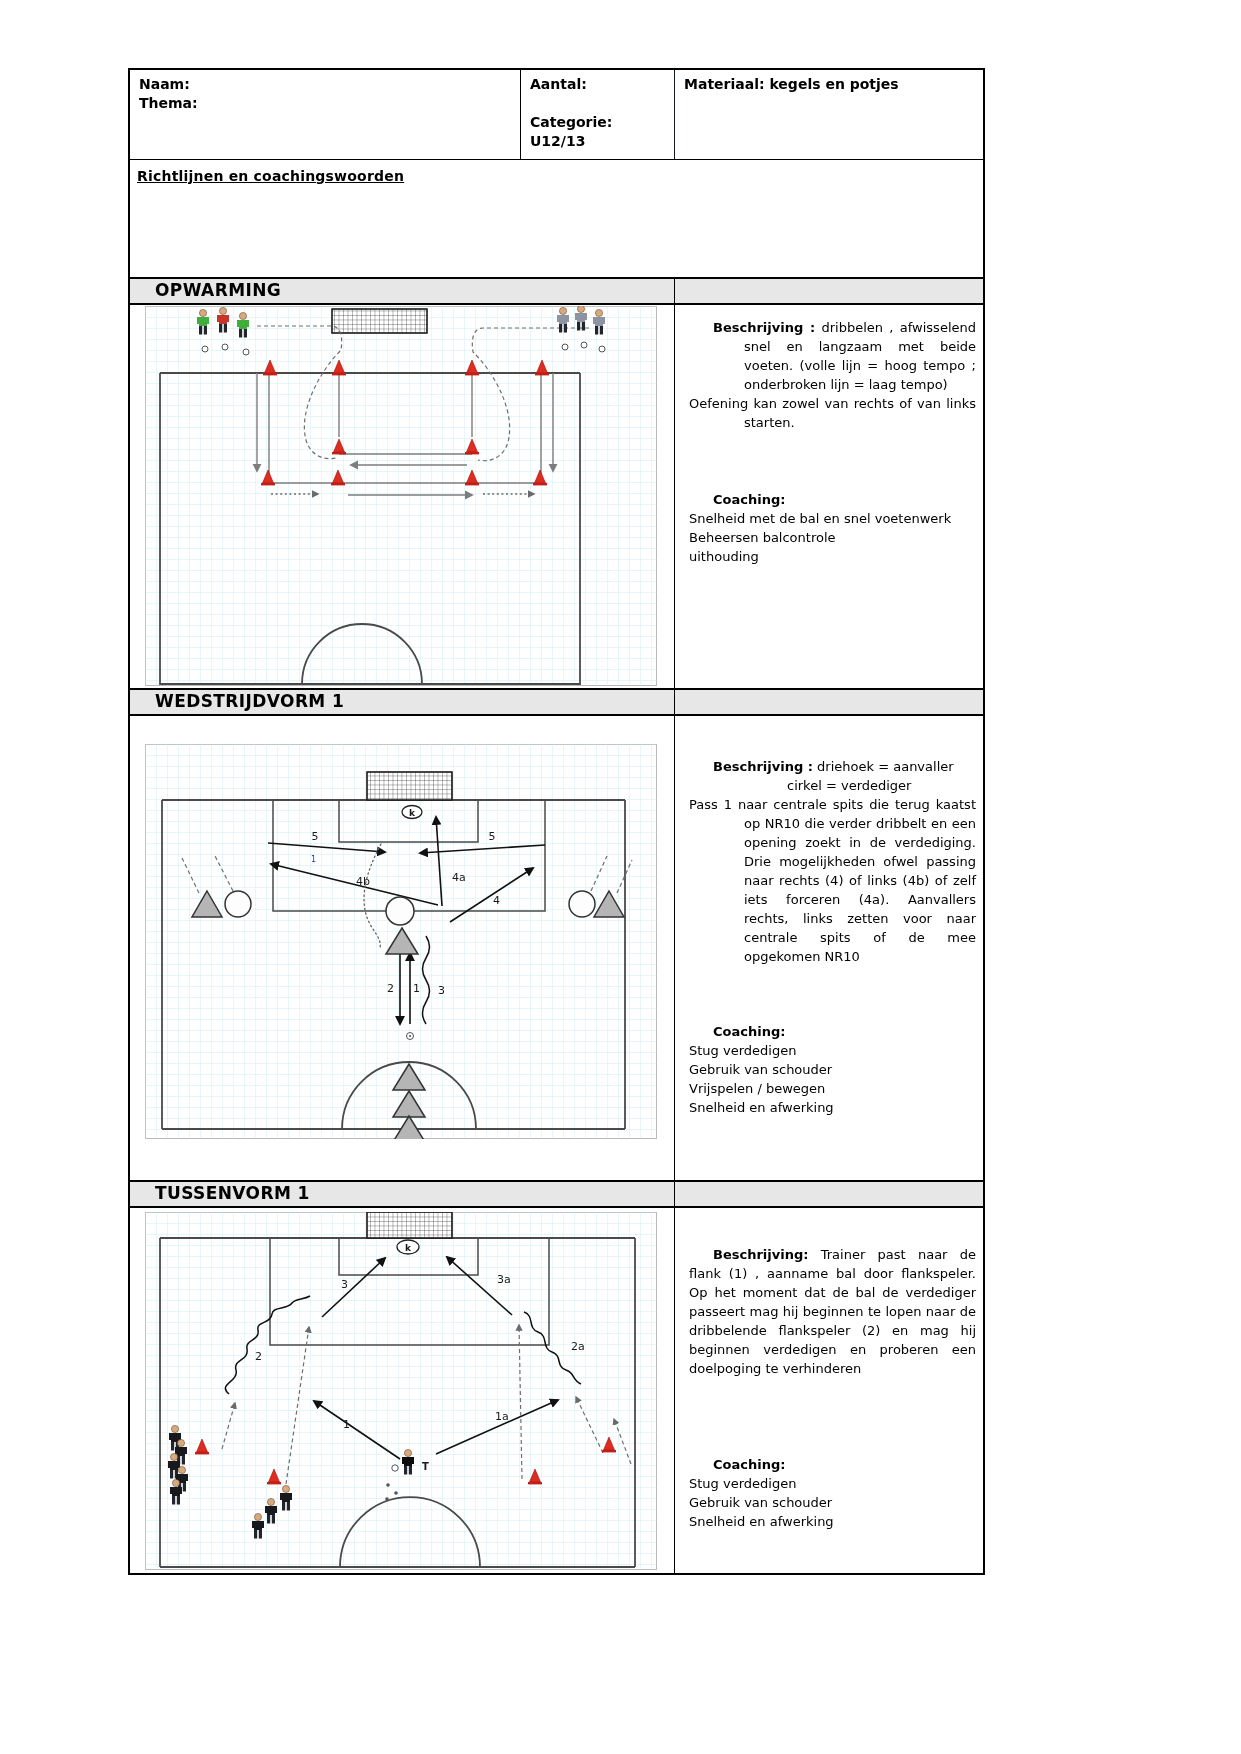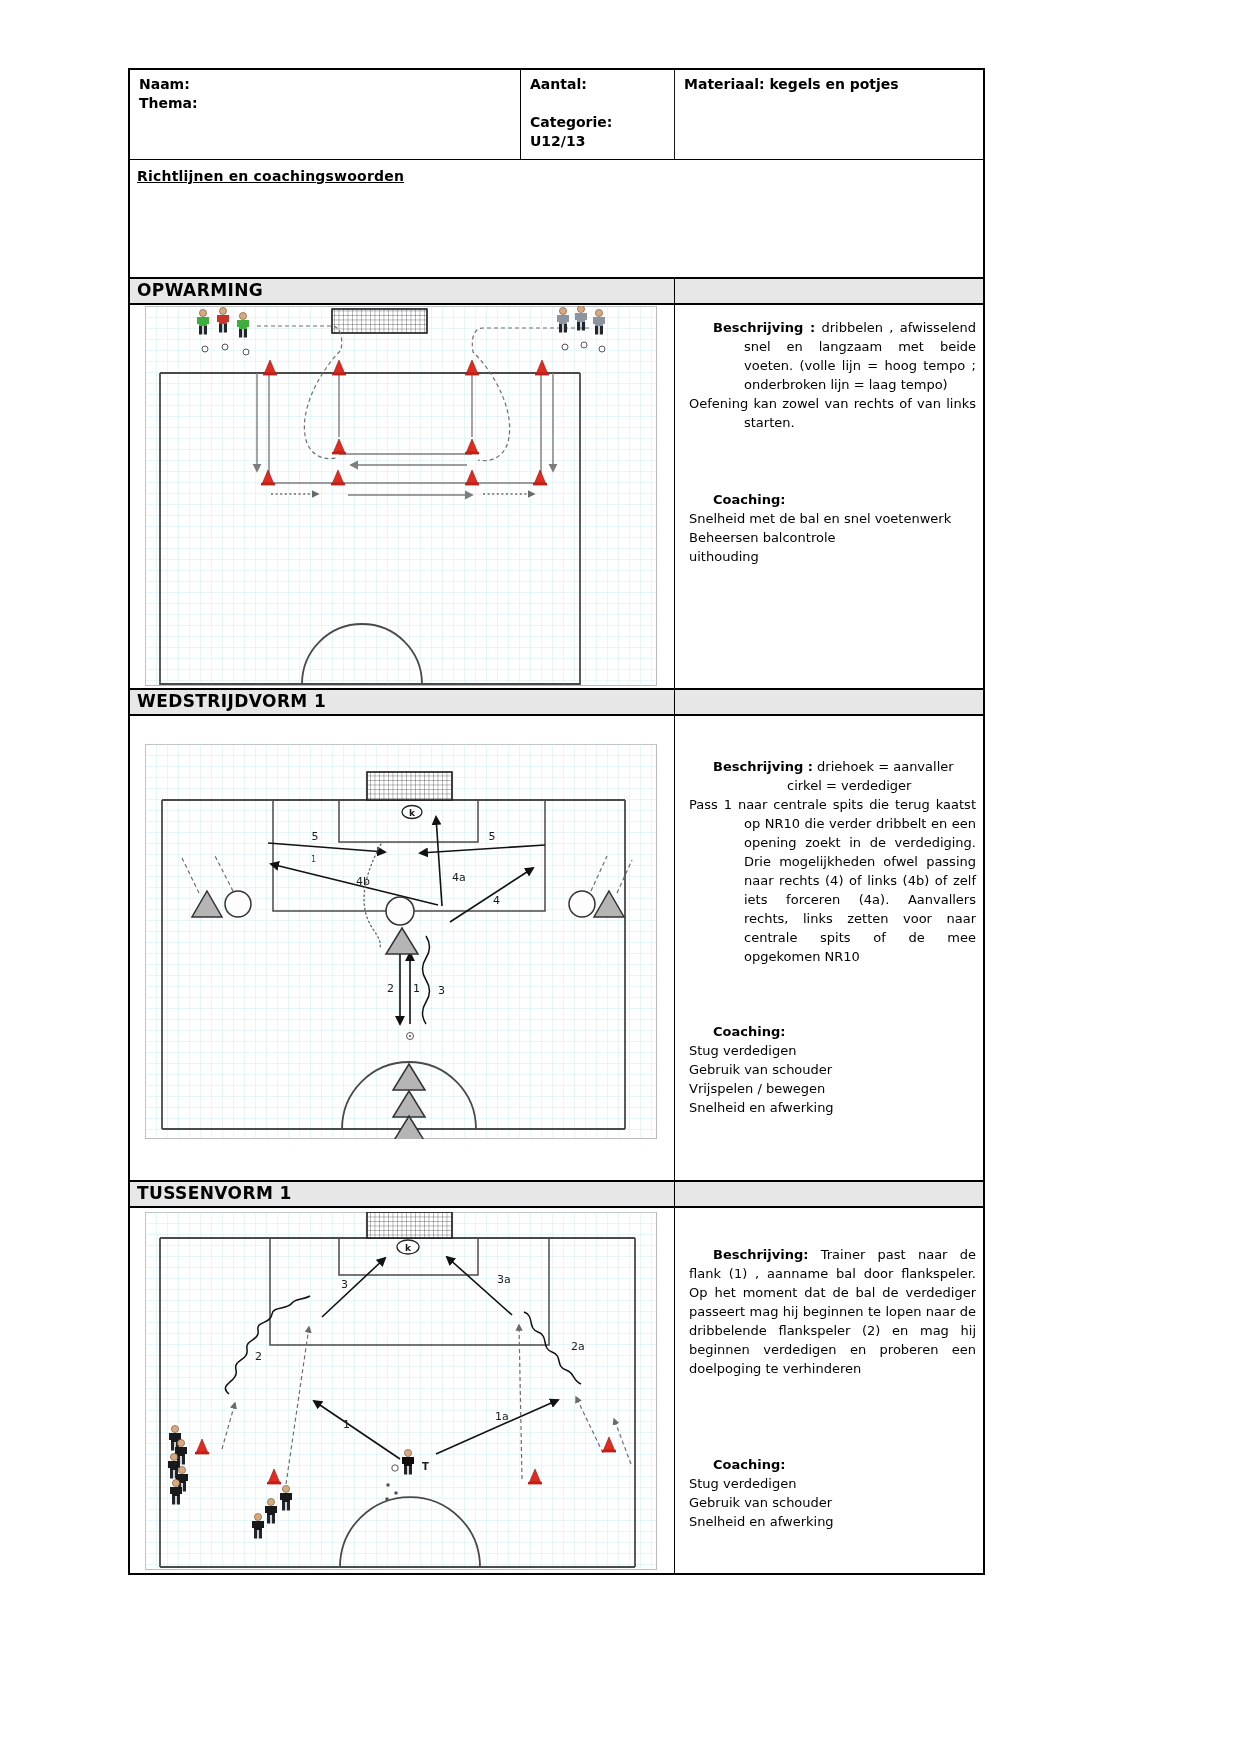--- a/index.html
+++ b/index.html
@@ -10,21 +10,21 @@
   .row { display:flex; width:100%; }
   .r-head { height:90px; border-bottom:1px solid #000; }
   .r-head .cell { padding:5px 9px; font-weight:bold; font-size:14px; line-height:19px; }
   .c1 { width:391px; border-right:1px solid #000; }
   .c2 { width:154px; border-right:1px solid #0f172a; }
   .c3 { flex:1; }
   .gap-above { margin-top:19px; }
   .r-richt { height:117px; padding:6px 7px; display:block; }
   .richt-title { font-weight:bold; font-size:14px; text-decoration:underline; letter-spacing:.2px; }
   .bar { height:28px; background:var(--section_header_bg,#e7e7e7); border-top:2px solid #000; border-bottom:2px solid #000; }
-  .bar-l { width:545px; border-right:1px solid #000; font-weight:bold; font-size:17px; line-height:23px; padding-left:7px; letter-spacing:.4px; }
+  .bar-l { width:545px; border-right:1px solid #000; font-weight:bold; font-size:17px; line-height:23px; padding-left:25px; letter-spacing:.4px; }
   .bar-r { flex:1; }
   .content { }
   .cell-diagram { width:545px; border-right:1px solid #000; position:relative; }
   .cell-text { flex:1; position:relative; font-size:13px; line-height:19px; }
   .cell-text .blk { position:absolute; left:14px; right:7px; }
   p.hang { text-align:justify; padding-left:55px; text-indent:-55px; }
   p.flush { text-align:justify; }
   .legend2 { padding-left:98px; }
   .b { font-weight:bold;margin-left:24px; }
   .coach div { white-space:nowrap; }

